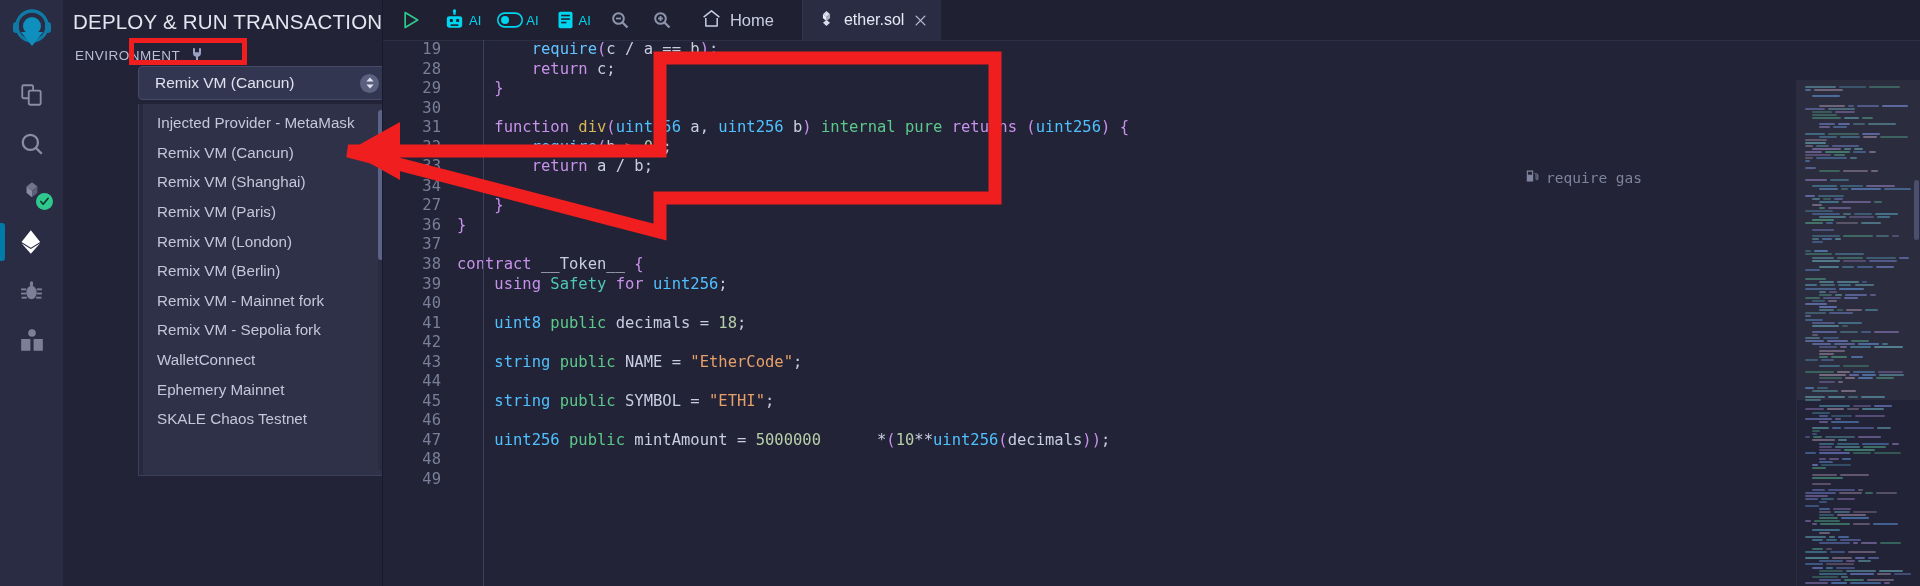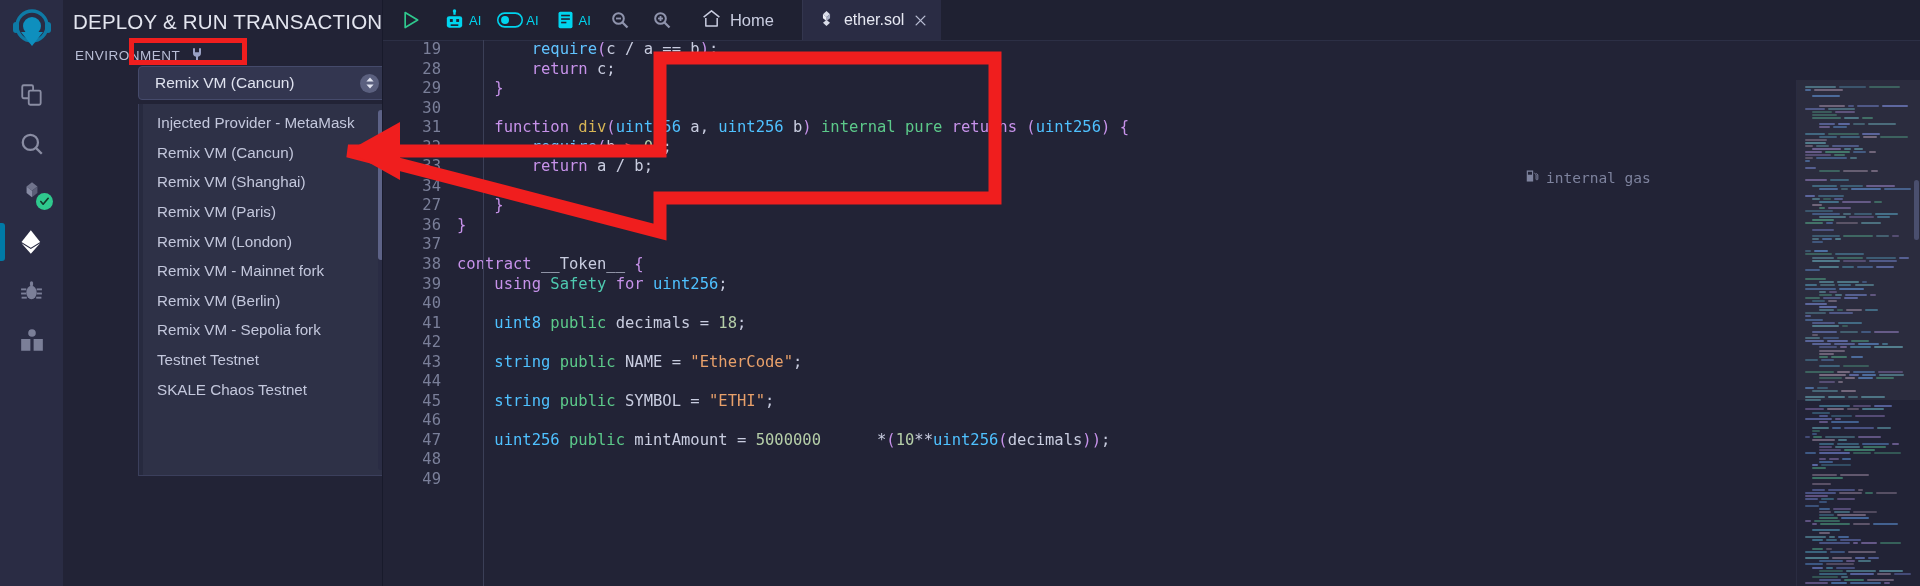--- a/index.html
+++ b/index.html
@@ -287,24 +287,25 @@
     </span>
 
     <div class="dropdown">
       <div class="dd-leftedge"></div>
       <div id="dd-items">
           <div class="dd-item">Injected Provider - MetaMask</div>
           <div class="dd-item">Remix VM (Cancun)</div>
           <div class="dd-item">Remix VM (Shanghai)</div>
           <div class="dd-item">Remix VM (Paris)</div>
           <div class="dd-item">Remix VM (London)</div>
+          <div class="dd-item">Remix VM (Berlin)</div>
           <div class="dd-item">Remix VM - Mainnet fork</div>
-          <div class="dd-item">Remix VM (Berlin)</div>
           <div class="dd-item">Remix VM - Sepolia fork</div>
-          <div class="dd-item">Testnet Testnet</div>
+          <div class="dd-item">WalletConnect</div>
+          <div class="dd-item">Ephemery Mainnet</div>
           <div class="dd-item">SKALE Chaos Testnet</div>
         </div>
       <div class="dd-scroll">
         <div class="dd-thumb"></div>
       </div>
     </div>
 
     <div class="side-stepper" id="side-stepper-1">
       <svg width="12" height="14" viewBox="0 0 12 14" fill="#b0b5cd">
         <polygon points="6,1.5 9.6,5.6 2.4,5.6"></polygon>
@@ -440,21 +441,21 @@
         <div class="indent-guide" style="left:28px;"></div>
         <div class="code-lines" id="code-lines"><div>        <span class="fn">require</span><span class="brcv">(</span>c / a == b<span class="brcv">)</span>;</div><div>        <span class="kw">return</span> c;</div><div>    <span class="brcv">}</span></div><div>&nbsp;</div><div>    <span class="kw">function</span> <span class="brc">div</span><span class="brcv">(</span><span class="kw2">uint256</span> a, <span class="kw2">uint256</span> b<span class="brcv">)</span> <span class="grn">internal</span> <span class="grn">pure</span> <span class="kw">returns</span> <span class="brcv">(</span><span class="kw2">uint256</span><span class="brcv">)</span> <span class="brcv">{</span></div><div>        <span class="fn">require</span><span class="brcv">(</span>b <span class="op">&gt;</span> <span class="num">0</span><span class="brcv">)</span>;</div><div>        <span class="kw">return</span> a / b;</div><div>&nbsp;</div><div>    <span class="brcv">}</span></div><div><span class="brcv">}</span></div><div>&nbsp;</div><div><span class="kw">contract</span> __Token__ <span class="brcv">{</span></div><div>    <span class="kw">using</span> <span class="typ">Safety</span> <span class="kw">for</span> <span class="kw2">uint256</span>;</div><div>&nbsp;</div><div>    <span class="kw2">uint8</span> <span class="grn">public</span> decimals = <span class="num">18</span>;</div><div>&nbsp;</div><div>    <span class="kw2">string</span> <span class="grn">public</span> NAME = <span class="str">"EtherCode"</span>;</div><div>&nbsp;</div><div>    <span class="kw2">string</span> <span class="grn">public</span> SYMBOL = <span class="str">"ETHI"</span>;</div><div>&nbsp;</div><div>    <span class="kw2">uint256</span> <span class="grn">public</span> mintAmount = <span class="num">5000000</span>      *<span class="brcv">(</span><span class="num">10</span>**<span class="kw2">uint256</span><span class="brcv">(</span>decimals<span class="brcv">)</span><span class="brcv">)</span>;</div><div>&nbsp;</div><div>&nbsp;</div></div>
         <div class="gasnote" id="gasnote" style="left:1070px; top:128px;">
           <span>
             <svg width="14" height="16" viewBox="0 0 24 24" fill="#7e839e">
               <path d="M3 2.5 h11 v19 H3 z"></path>
               <rect x="5" y="4.8" width="7" height="5" fill="#222336"></rect>
               <path d="M16 7 l3 2.5 v8 a1.6 1.6 0 0 0 3 0 V10 l-2.4-2.6" fill="none" stroke="#7e839e" stroke-width="1.7"></path>
             </svg>
           </span>
-          <span>internal gas</span>
+          <span>require gas</span>
         </div>
       </div>
 
       <div class="minimap">
         <div id="mm" style="position:absolute;inset:0;">
             <div class="mm-line" style="left: 8px; top: 6px; width: 30.6644px; background: rgb(79, 127, 143); opacity: 0.761681;"></div>
             <div class="mm-line" style="left: 41.6644px; top: 6px; width: 27.6172px; background: rgb(63, 111, 138); opacity: 0.579824;"></div>
             <div class="mm-line" style="left: 72.2816px; top: 6px; width: 30.9317px; background: rgb(63, 122, 106); opacity: 0.627342;"></div>
             <div class="mm-line" style="left: 8px; top: 9.1px; width: 5.78659px; background: rgb(74, 111, 165); opacity: 0.819474;"></div>
             <div class="mm-line" style="left: 16.7866px; top: 9.1px; width: 29.0244px; background: rgb(118, 105, 127); opacity: 0.846489;"></div>

